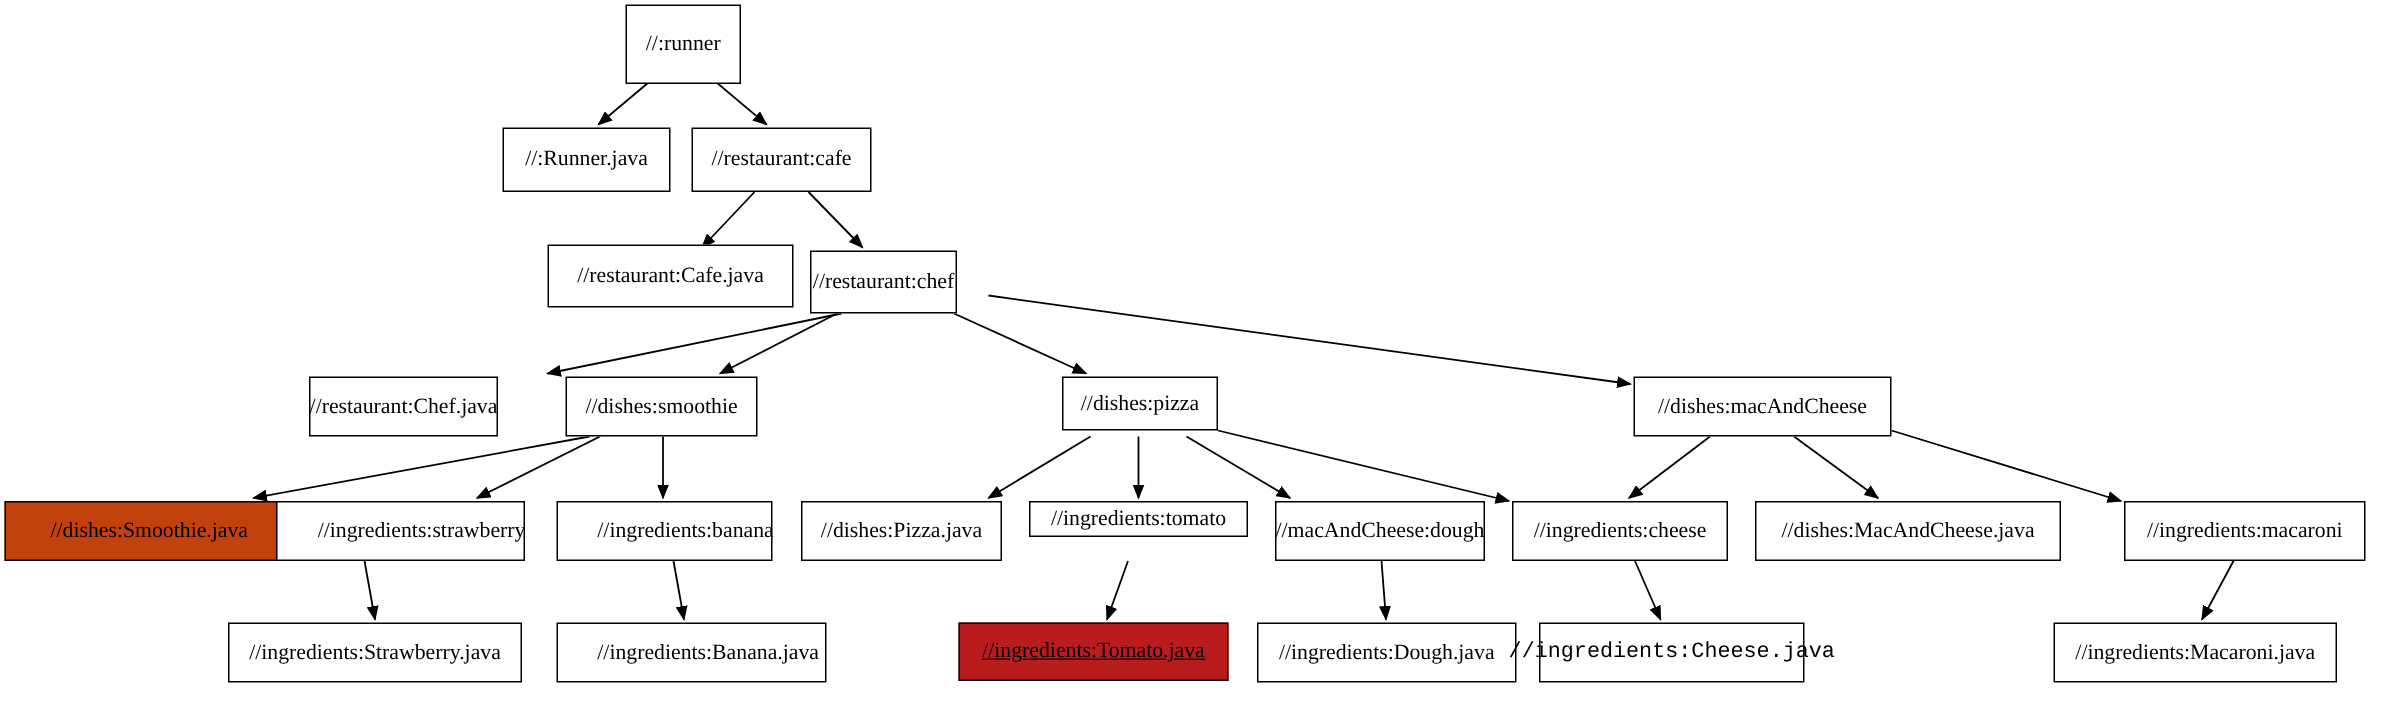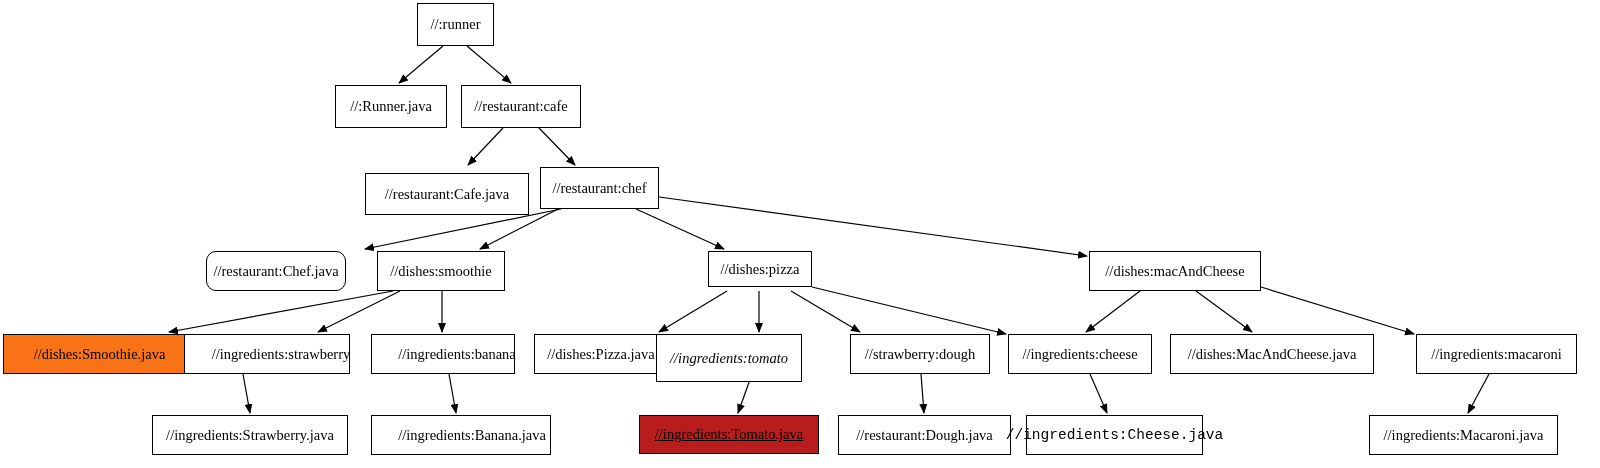--- a/index.html
+++ b/index.html
@@ -80,85 +80,85 @@
         <line x1="243" y1="374" x2="250" y2="413" stroke="#000000" stroke-width="1.2" marker-end="url(#arrowhead)"></line>
         <line x1="449" y1="374" x2="456" y2="413" stroke="#000000" stroke-width="1.2" marker-end="url(#arrowhead)"></line>
         <line x1="752" y1="374" x2="738" y2="413" stroke="#000000" stroke-width="1.2" marker-end="url(#arrowhead)"></line>
         <line x1="921" y1="374" x2="924" y2="413" stroke="#000000" stroke-width="1.2" marker-end="url(#arrowhead)"></line>
         <line x1="1090" y1="374" x2="1107" y2="413" stroke="#000000" stroke-width="1.2" marker-end="url(#arrowhead)"></line>
         <line x1="1489" y1="374" x2="1468" y2="413" stroke="#000000" stroke-width="1.2" marker-end="url(#arrowhead)"></line>
       </g>
   </svg>
 
   <div id="nodes-group">
-      <div class="graph-node" style="left: 417px; top: 3px; width: 77px; height: 43px; background: rgb(255, 255, 255); border-color: rgb(0, 0, 0);">
+      <div class="graph-node" style="left: 417px; top: 3px; width: 77px; height: 53px; background: rgb(255, 255, 255); border-color: rgb(0, 0, 0);">
         <span class="node-label">//:runner</span>
       </div>
       <div class="graph-node" style="left: 335px; top: 85px; width: 112px; height: 43px; background: rgb(255, 255, 255); border-color: rgb(0, 0, 0);">
         <span class="node-label">//:Runner.java</span>
       </div>
       <div class="graph-node" style="left: 461px; top: 85px; width: 120px; height: 43px; background: rgb(255, 255, 255); border-color: rgb(0, 0, 0);">
         <span class="node-label">//restaurant:cafe</span>
       </div>
-      <div class="graph-node" style="left: 365px; top: 173px; width: 164px; height: 42px; background: rgb(255, 255, 255); border-color: rgb(0, 0, 0);">
+      <div class="graph-node" style="left: 365px; top: 163px; width: 164px; height: 42px; background: rgb(255, 255, 255); border-color: rgb(0, 0, 0);">
         <span class="node-label">//restaurant:Cafe.java</span>
       </div>
-      <div class="graph-node" style="left: 540px; top: 167px; width: 119px; height: 42px; background: rgb(255, 255, 255); border-color: rgb(0, 0, 0); justify-content: center;">
+      <div class="graph-node" style="left: 540px; top: 167px; width: 98px; height: 42px; background: rgb(255, 255, 255); border-color: rgb(0, 0, 0); justify-content: center;">
         <span class="node-label">//restaurant:chef</span>
       </div>
-      <div class="graph-node" style="left: 206px; top: 251px; width: 140px; height: 40px; background: rgb(255, 255, 255); border-color: rgb(0, 0, 0); border-radius: 10px;">
+      <div class="graph-node" style="left: 206px; top: 251px; width: 126px; height: 40px; background: rgb(255, 255, 255); border-color: rgb(0, 0, 0);">
         <span class="node-label">//restaurant:Chef.java</span>
       </div>
       <div class="graph-node" style="left: 377px; top: 251px; width: 128px; height: 40px; background: rgb(255, 255, 255); border-color: rgb(0, 0, 0);">
         <span class="node-label">//dishes:smoothie</span>
       </div>
       <div class="graph-node" style="left: 708px; top: 251px; width: 104px; height: 36px; background: rgb(255, 255, 255); border-color: rgb(0, 0, 0);">
         <span class="node-label">//dishes:pizza</span>
       </div>
       <div class="graph-node" style="left: 1089px; top: 251px; width: 172px; height: 40px; background: rgb(255, 255, 255); border-color: rgb(0, 0, 0);">
         <span class="node-label">//dishes:macAndCheese</span>
       </div>
-      <div class="graph-node" style="left: 3px; top: 334px; width: 193px; height: 40px; background: #f97316; border-color: rgb(0, 0, 0);">
+      <div class="graph-node" style="left: 3px; top: 334px; width: 193px; height: 40px; background: #c2410c; border-color: rgb(0, 0, 0);">
         <span class="node-label">//dishes:Smoothie.java</span>
       </div>
       <div class="graph-node" style="left: 184px; top: 334px; width: 166px; height: 40px; background: rgb(255, 255, 255); border-color: rgb(0, 0, 0); padding-left: 28px;">
         <span class="node-label">//ingredients:strawberry</span>
       </div>
       <div class="graph-node" style="left: 371px; top: 334px; width: 144px; height: 40px; background: rgb(255, 255, 255); border-color: rgb(0, 0, 0); padding-left: 28px;">
         <span class="node-label">//ingredients:banana</span>
       </div>
       <div class="graph-node" style="left: 534px; top: 334px; width: 134px; height: 40px; background: rgb(255, 255, 255); border-color: rgb(0, 0, 0);">
         <span class="node-label">//dishes:Pizza.java</span>
       </div>
-      <div class="graph-node" style="left: 656px; top: 334px; width: 146px; height: 48px; background: rgb(255, 255, 255); border-color: rgb(0, 0, 0); font-style: italic;">
+      <div class="graph-node" style="left: 686px; top: 334px; width: 146px; height: 24px; background: rgb(255, 255, 255); border-color: rgb(0, 0, 0);">
         <span class="node-label">//ingredients:tomato</span>
       </div>
       <div class="graph-node" style="left: 850px; top: 334px; width: 140px; height: 40px; background: rgb(255, 255, 255); border-color: rgb(0, 0, 0);">
-        <span class="node-label">//strawberry:dough</span>
+        <span class="node-label">//macAndCheese:dough</span>
       </div>
       <div class="graph-node" style="left: 1008px; top: 334px; width: 144px; height: 40px; background: rgb(255, 255, 255); border-color: rgb(0, 0, 0);">
         <span class="node-label">//ingredients:cheese</span>
       </div>
       <div class="graph-node" style="left: 1170px; top: 334px; width: 204px; height: 40px; background: rgb(255, 255, 255); border-color: rgb(0, 0, 0);">
         <span class="node-label">//dishes:MacAndCheese.java</span>
       </div>
       <div class="graph-node" style="left: 1416px; top: 334px; width: 161px; height: 40px; background: rgb(255, 255, 255); border-color: rgb(0, 0, 0);">
         <span class="node-label">//ingredients:macaroni</span>
       </div>
       <div class="graph-node" style="left: 152px; top: 415px; width: 196px; height: 40px; background: rgb(255, 255, 255); border-color: rgb(0, 0, 0);">
         <span class="node-label">//ingredients:Strawberry.java</span>
       </div>
       <div class="graph-node" style="left: 371px; top: 415px; width: 180px; height: 40px; background: rgb(255, 255, 255); border-color: rgb(0, 0, 0); justify-content: flex-end;">
         <span class="node-label">//ingredients:Banana.java</span>
       </div>
       <div class="graph-node" style="left: 639px; top: 415px; width: 180px; height: 39px; background: #b91c1c; border-color: rgb(0, 0, 0); text-decoration: underline;">
         <span class="node-label">//ingredients:Tomato.java</span>
       </div>
       <div class="graph-node" style="left: 838px; top: 415px; width: 173px; height: 40px; background: rgb(255, 255, 255); border-color: rgb(0, 0, 0);">
-        <span class="node-label">//restaurant:Dough.java</span>
+        <span class="node-label">//ingredients:Dough.java</span>
       </div>
       <div class="graph-node" style="left: 1026px; top: 415px; width: 177px; height: 40px; background: rgb(255, 255, 255); border-color: rgb(0, 0, 0); font-family: Liberation Mono, monospace;">
         <span class="node-label">//ingredients:Cheese.java</span>
       </div>
       <div class="graph-node" style="left: 1369px; top: 415px; width: 189px; height: 40px; background: rgb(255, 255, 255); border-color: rgb(0, 0, 0);">
         <span class="node-label">//ingredients:Macaroni.java</span>
       </div>
     </div>
 
 </div>

